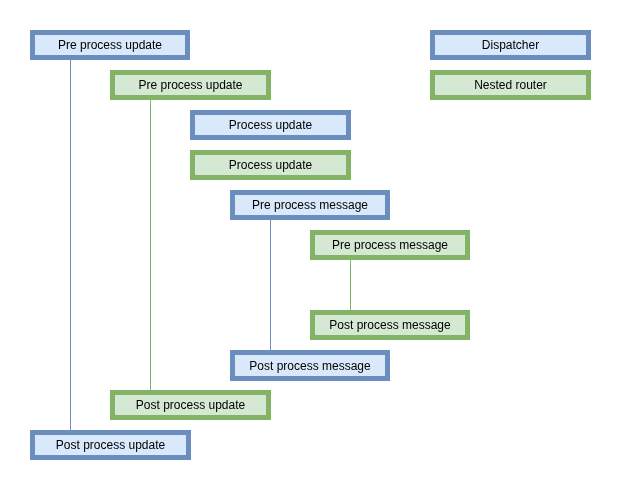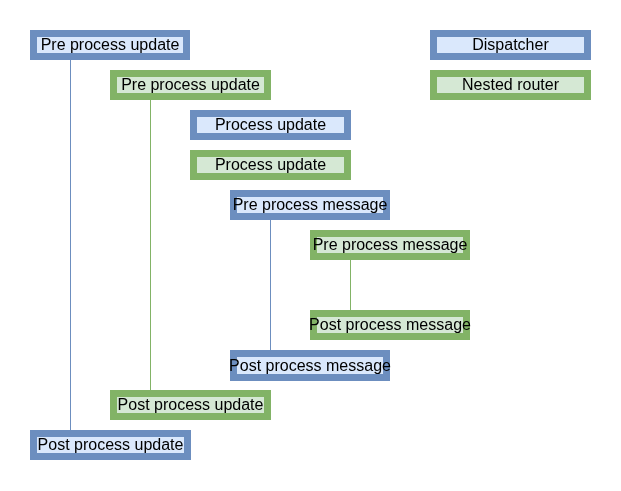--- a/index.html
+++ b/index.html
@@ -14,24 +14,24 @@
     background: #ffffff;
     font-family: "Liberation Sans", sans-serif;
     overflow: hidden;
   }
   .node {
     position: absolute;
     box-sizing: border-box;
     display: flex;
     align-items: center;
     justify-content: center;
-    font-size: 16px;
+    font-size: 12px;
     line-height: 1;
     color: #000000;
-    border: 7px solid #6d28d9;
+    border: 5px solid #6d28d9;
     white-space: nowrap;
     z-index: 2;
   }
   .connector {
     position: absolute;
     width: 1px;
     z-index: 1;
   }
 </style>
 </head>

